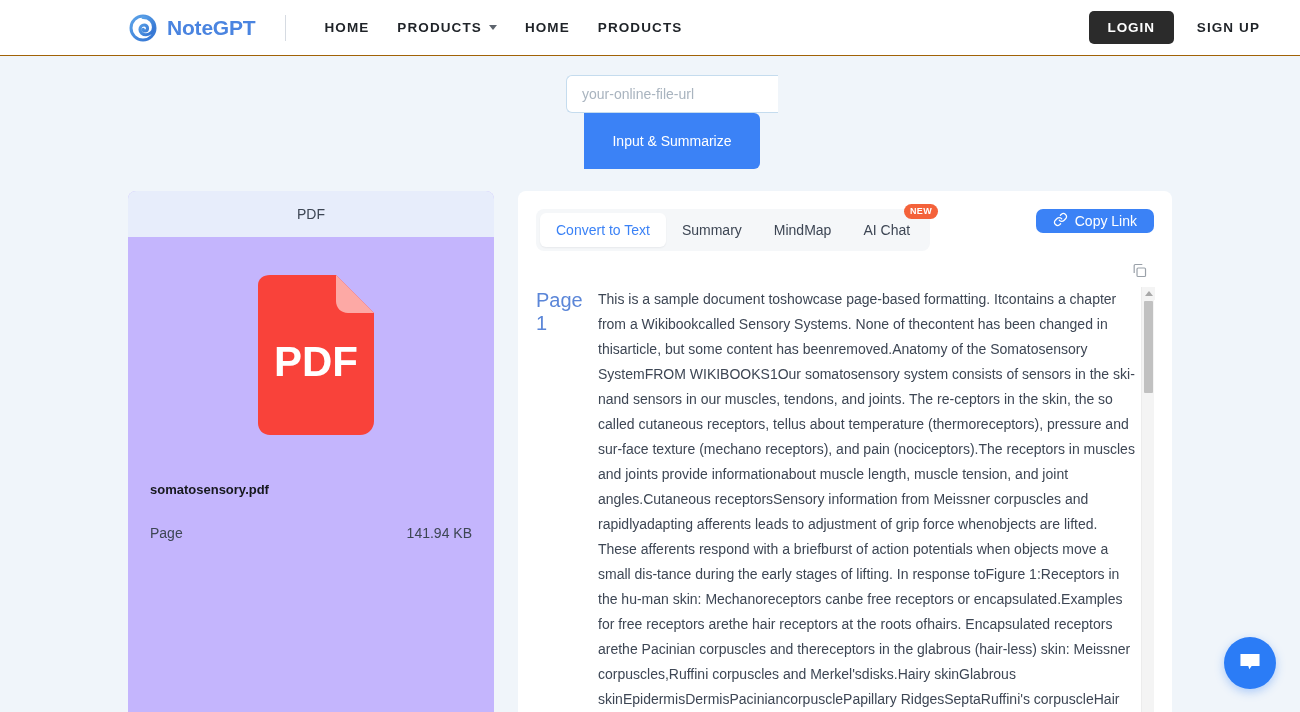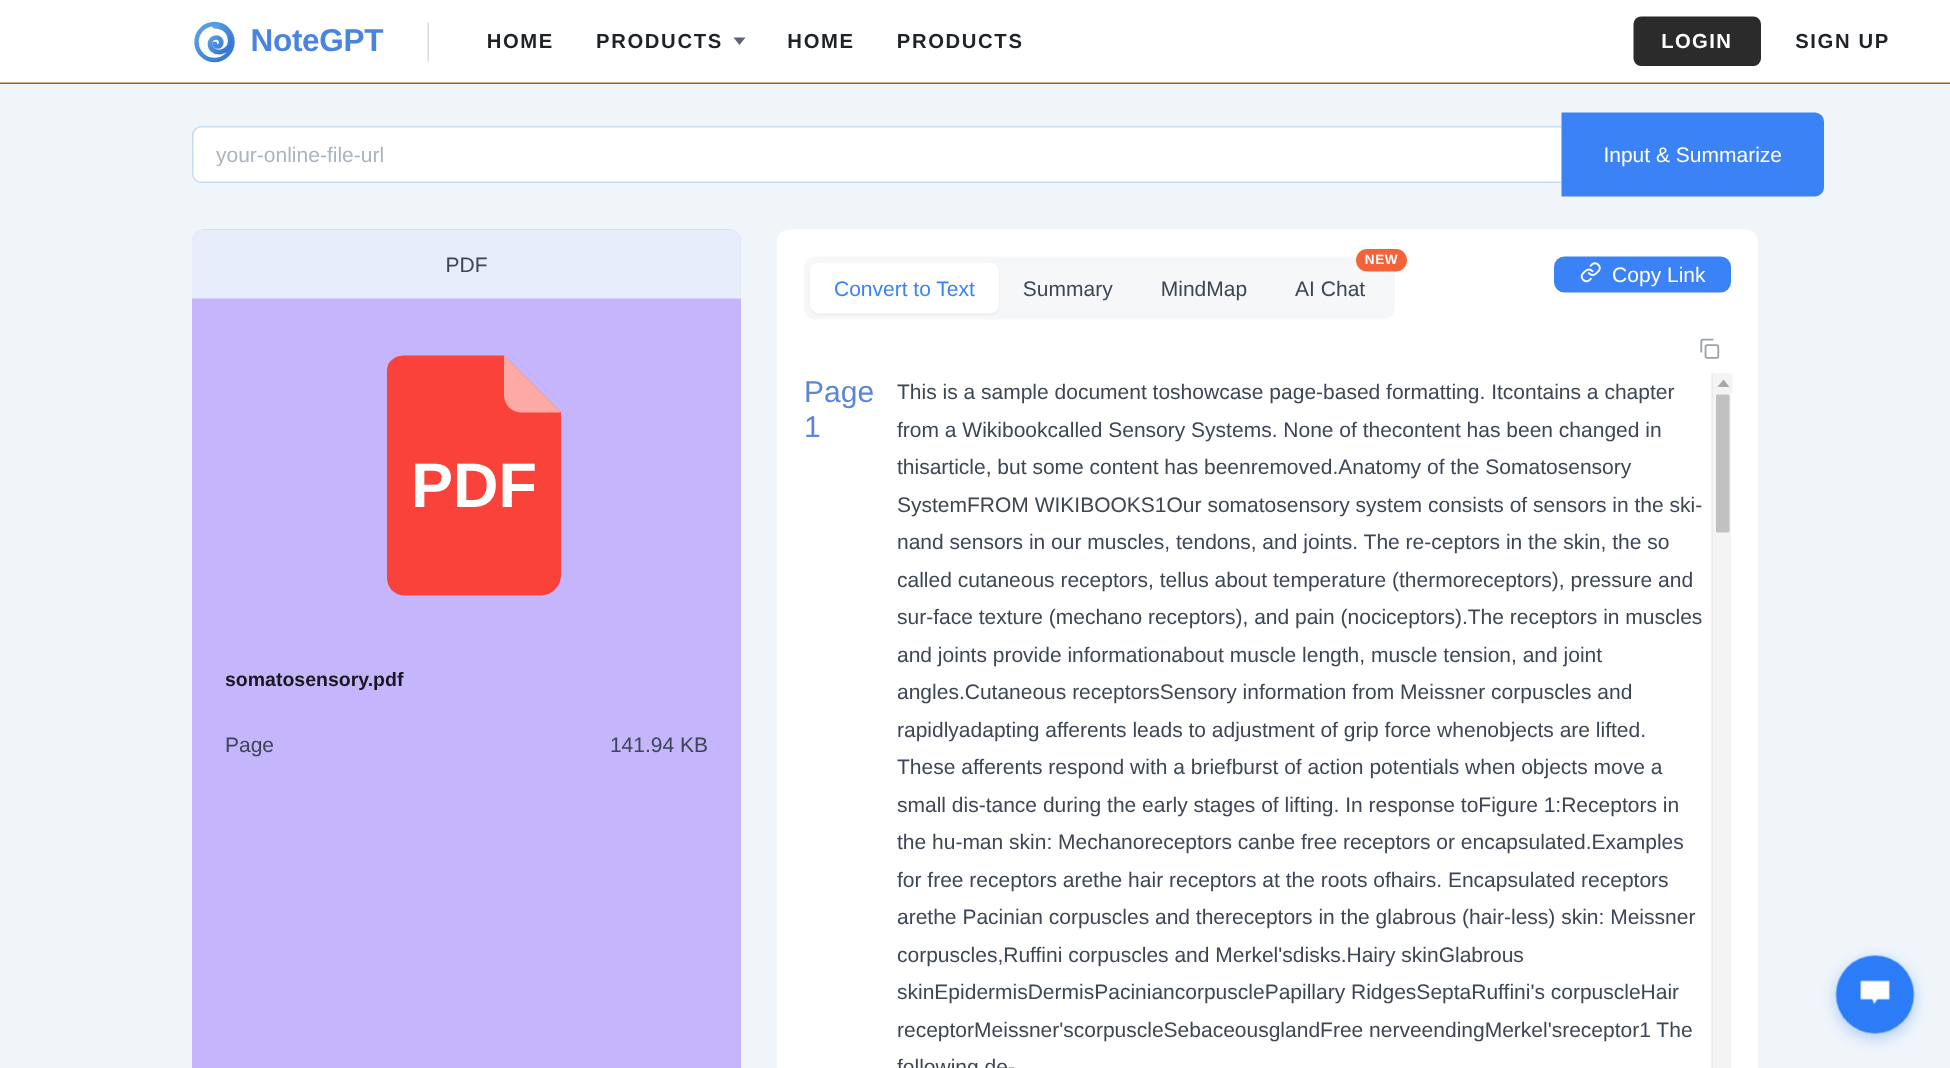--- a/index.html
+++ b/index.html
@@ -61,20 +61,21 @@
   .signup-btn {
     background: transparent; border: none;
     font-size: 13.5px; font-weight: 600; color: #1f2328;
     letter-spacing: 1.1px; cursor: pointer;
   }
 
   
   .urlbar {
     display: flex; align-items: center;
     padding: 19px 84px 0 128px;
+    flex-direction: column;
   }
   .url-input {
     flex: 1 1 auto;
     height: 38px;
     border: 1px solid #c5dcee;
     border-right: none;
     border-radius: 6px 0 0 6px;
     background: #ffffff;
     padding: 0 15px;
     font-size: 14px;

